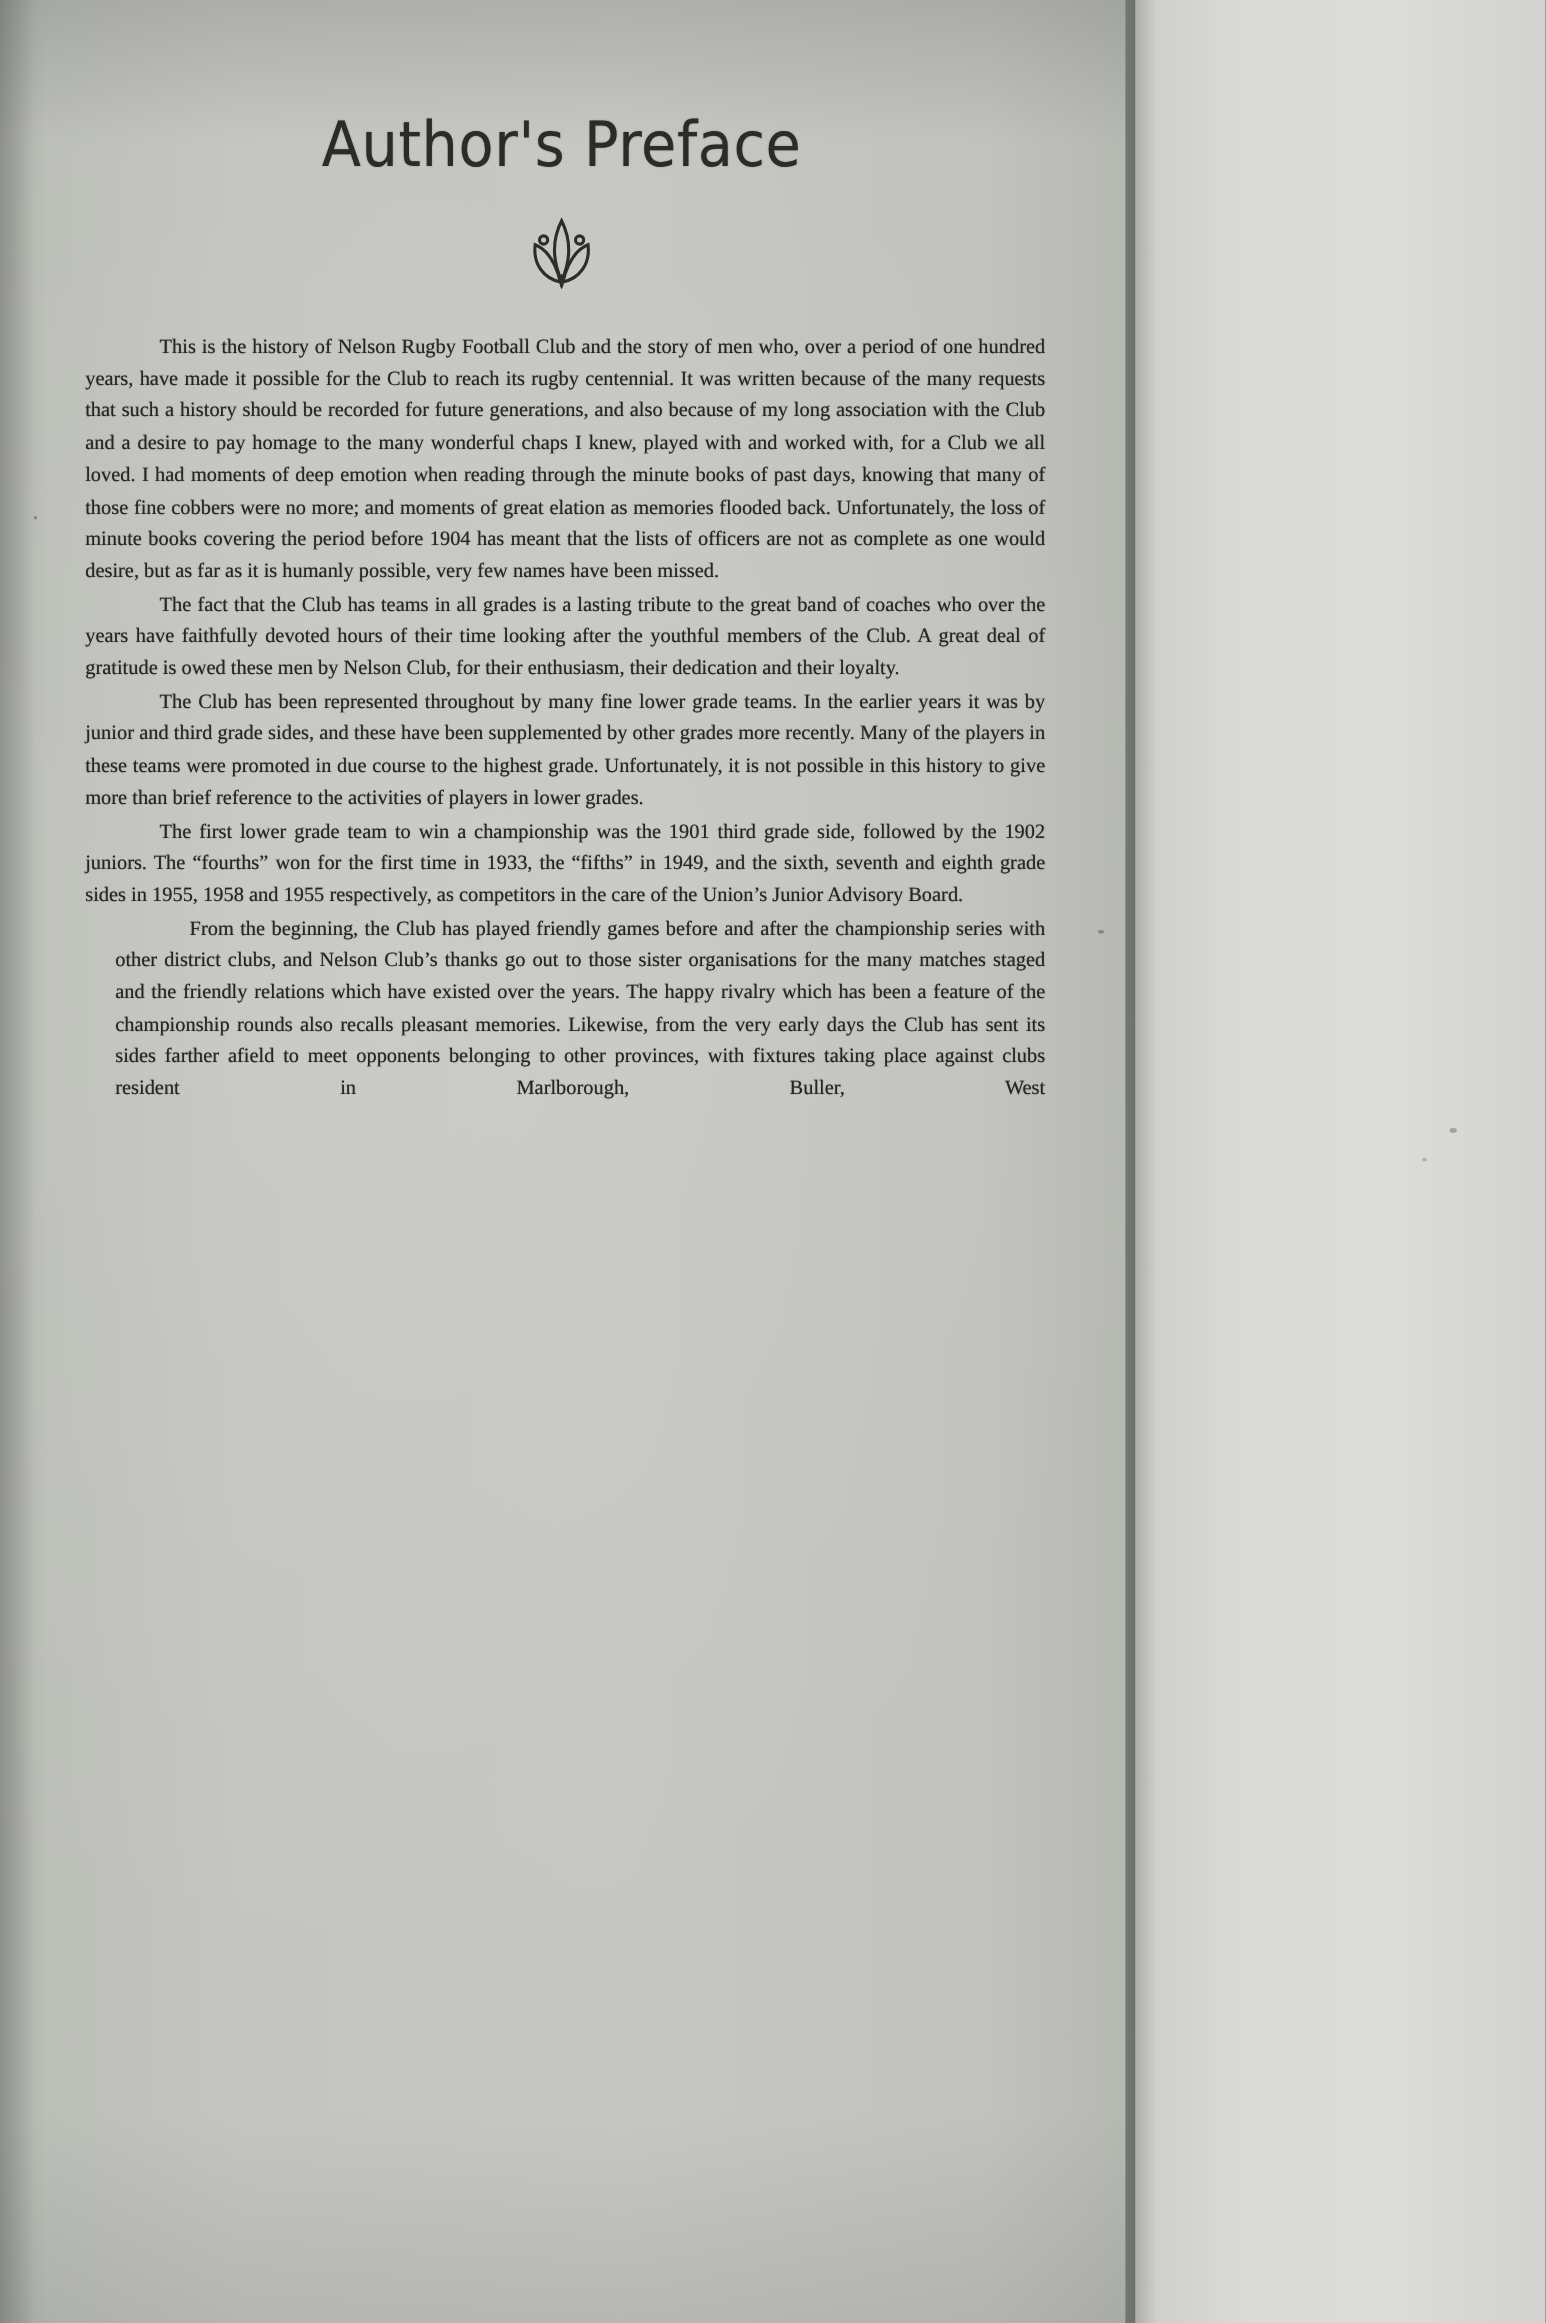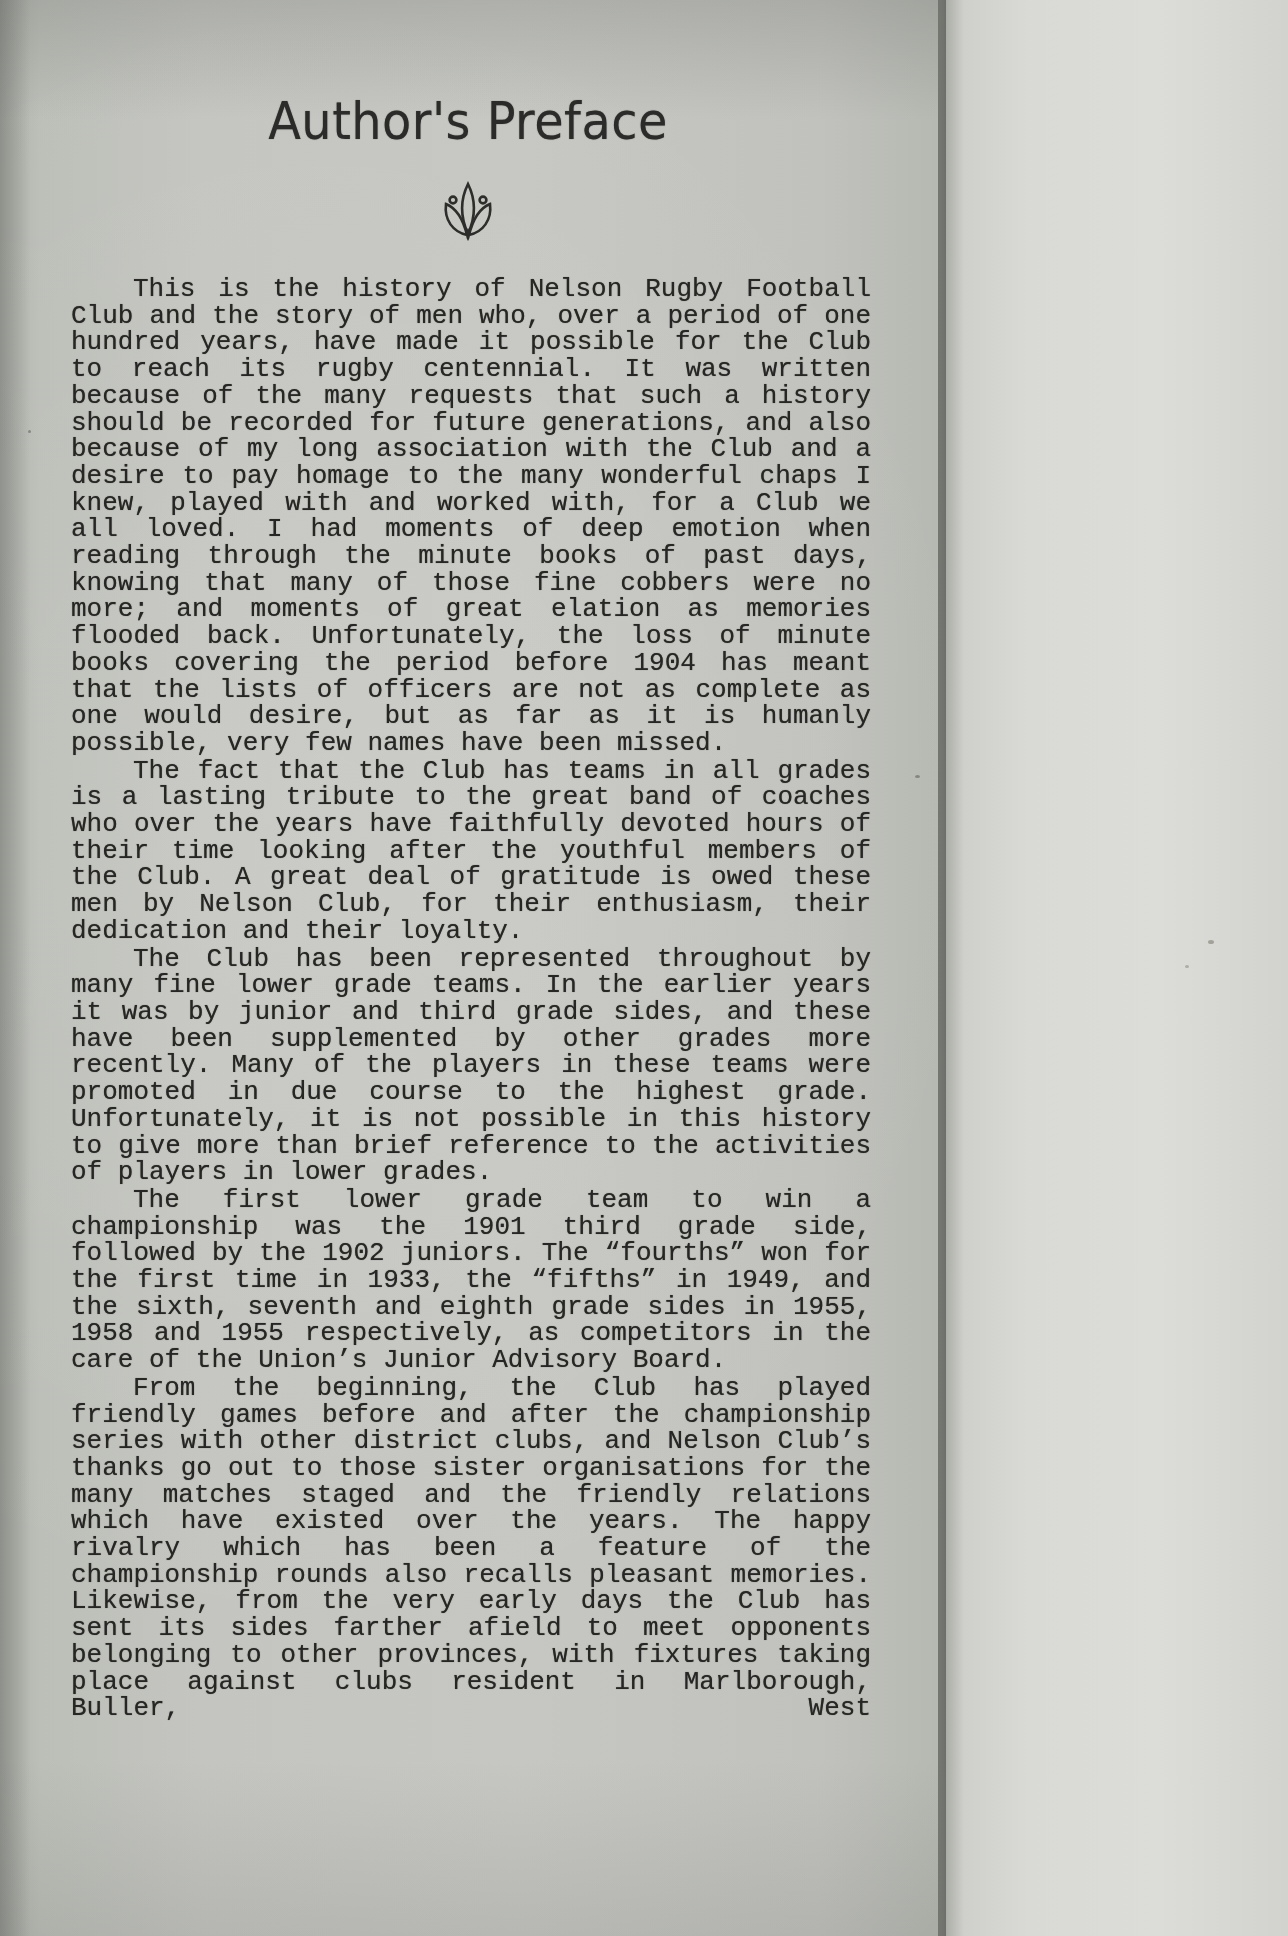--- a/index.html
+++ b/index.html
@@ -104,38 +104,39 @@
     width: 800px;
     text-align: center;
   }
   #ornament svg { display: inline-block; }
 
   #body-text {
     position: absolute;
     top: 276px;
     left: 3px;
     width: 800px;
-    font-family: Liberation Mono, monospace;
-    font-size: 26px;
+    font-family: Liberation Serif, serif;
+    font-size: 17px;
     line-height: 26.7px;
     color: #262724;
     text-align: justify;
     text-shadow: 0 0 0.9px rgba(35,36,34,0.65);
   }
   #body-text p {
     margin: 0 0 1px 0;
     text-indent: 62px;
     text-align: justify;
     
   }
   #body-text p.last-para {
     text-align-last: justify;
   }
   #body-text p:last-child {
     margin-bottom: 0;
+    margin-left: 25px;
   }
 
   #page-number {
     position: absolute;
     top: 1795px;
     left: 0;
     width: 800px;
     text-align: center;
     font-family: "DejaVu Sans", sans-serif;
     font-size: 22px;

